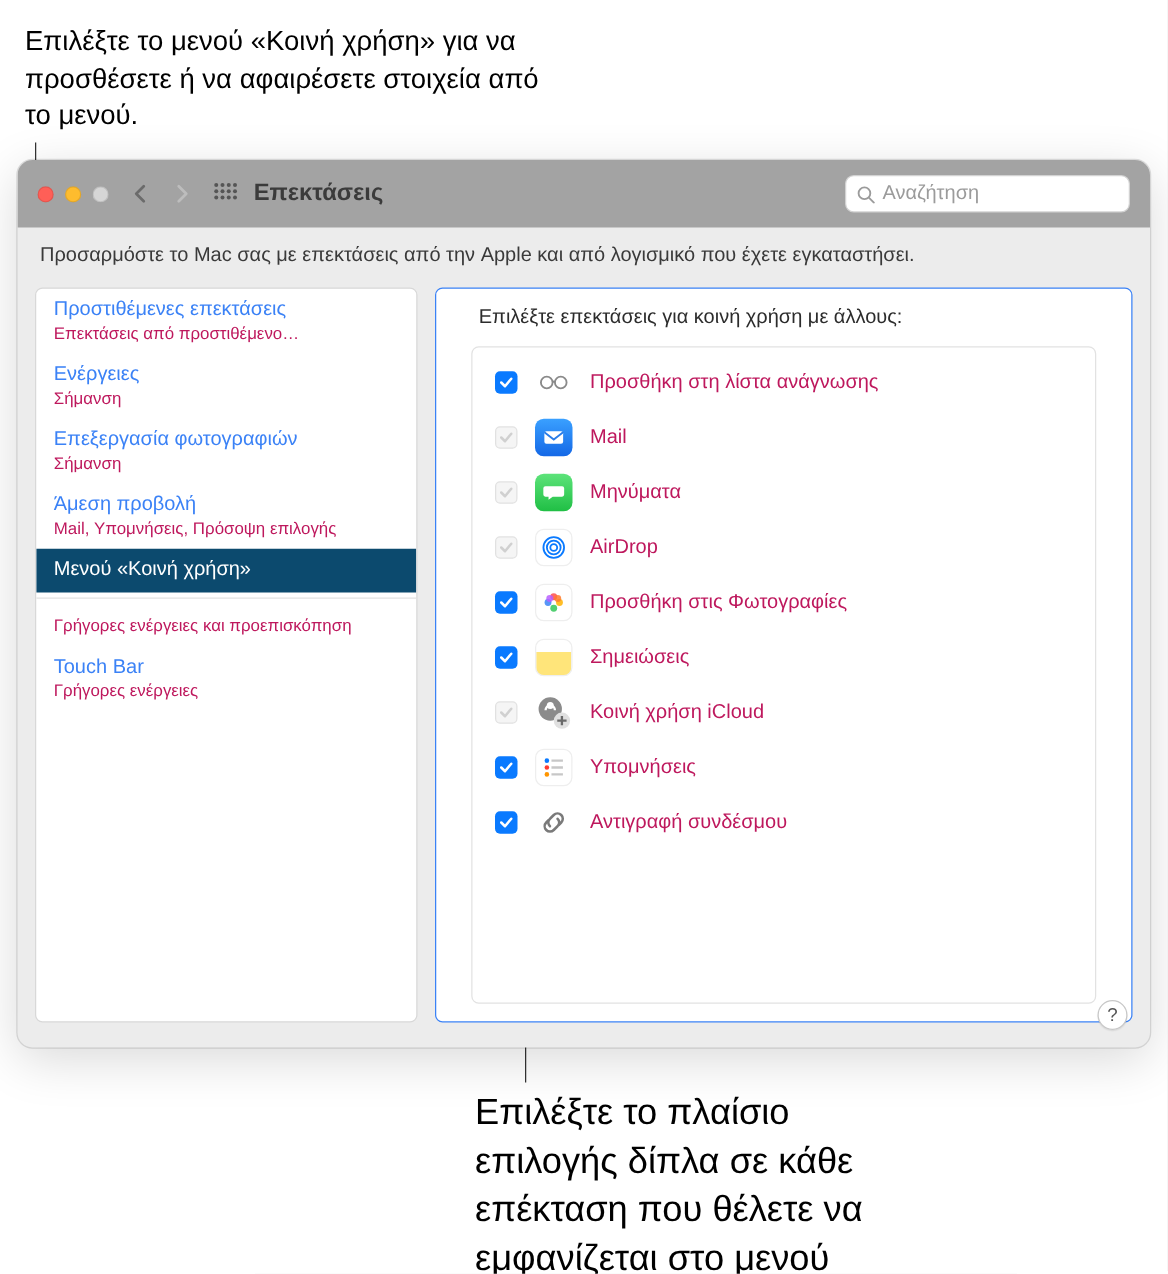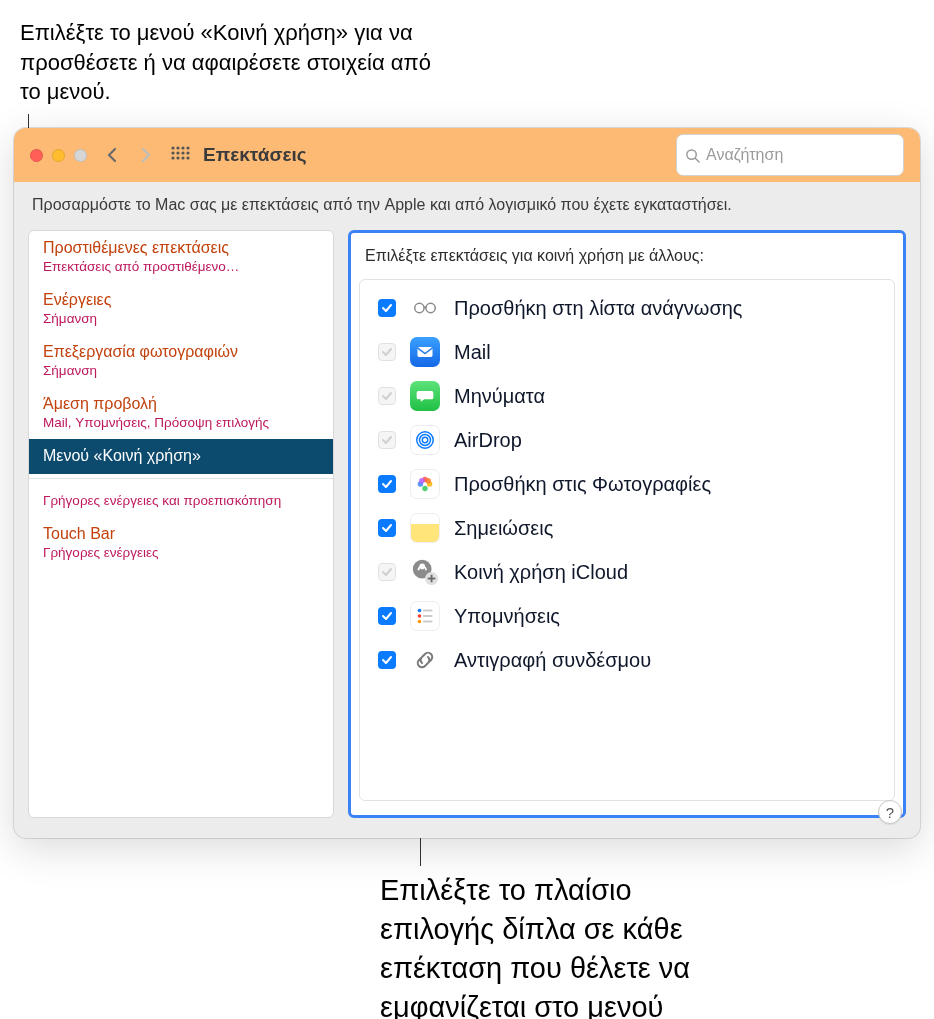--- a/index.html
+++ b/index.html
@@ -61,41 +61,41 @@
     background: #ececec;
     border-radius: 12px;
     box-shadow: 0 0 0 1px rgba(0,0,0,0.12), 0 10px 40px rgba(0,0,0,0.15);
     overflow: hidden;
   }
   .toolbar {
     height: 54px;
     display: flex;
     align-items: center;
     padding: 0 16px;
-    background: #fdba74;
+    background: #a3a3a3;
   }
   .traffic-lights { display: flex; gap: 9px; margin-right: 12px; }
   .tl { width: 13px; height: 13px; border-radius: 50%; }
   .tl.close { background: #ff5f57; border: 0.5px solid rgba(0,0,0,0.1); }
   .tl.min   { background: #febc2e; border: 0.5px solid rgba(0,0,0,0.1); }
   .tl.dis   { background: #d6d6d6; border: 0.5px solid rgba(0,0,0,0.1); }
 
   .nav-btns { display: flex; gap: 4px; align-items:center; }
   .nav-btn { width: 28px; height: 28px; display:flex; align-items:center; justify-content:center; color:#6b6b6b; border-radius:6px; }
   .nav-btn svg { width: 16px; height: 16px; }
 
   .grid-btn { width: 30px; height: 30px; display:flex; align-items:center; justify-content:center; color:#555; margin-left: 6px;}
   .grid-btn svg { width: 20px; height: 20px;}
 
   .win-title { font-size: 19px; font-weight: 600; color: #3b3b3b; margin-left: 8px; }
 
   .search {
     margin-left: auto;
     width: 228px;
-    height: 42px;
+    height: 30px;
     background: #fff;
     border: 1px solid #d2d2d2;
     border-radius: 7px;
     display: flex;
     align-items: center;
     padding: 0 8px;
     color: #9b9b9b;
     font-size: 16px;
     gap: 6px;
   }
@@ -117,33 +117,33 @@
     width: 306px;
     background: #fff;
     border: 1px solid #d8d8d8;
     border-radius: 6px;
     overflow: hidden;
   }
   .side-item {
     padding: 8px 14px 9px 14px;
     border-bottom: none;
   }
-  .side-item .t { font-size: 16px; color: #c2410c; }
+  .side-item .t { font-size: 16px; color: #3b82f6; }
   .side-item .s { font-size: 13.5px; color: #be185d; margin-top: 2px; white-space: nowrap; overflow:hidden; text-overflow: ellipsis;}
   .side-item.selected { background: #0c4a6e; }
   .side-item.selected .t { color: #fff; }
   .side-item.selected .s { color: rgba(255,255,255,0.85); }
   .side-sep { height: 1px; background: #e2e2e2; margin: 4px 0; }
 
   .panel {
     flex: 1;
     background: #fff;
-    border: 3px solid #3b82f6;
+    border: 1px solid #3b82f6;
     border-radius: 6px;
-    padding: 14px 8px;
+    padding: 14px 28px;
     display: flex;
     flex-direction: column;
     overflow: hidden;
   }
   .panel-title { font-size: 16px; color: #2c2c2c; margin-bottom: 14px; padding-left: 6px;}
   .ext-list {
     border: 1px solid #e2e2e2;
     border-radius: 6px;
     padding: 6px 0;
     overflow-y: auto;
@@ -167,21 +167,21 @@
   .chk.off { background: #f1f1f1; border:1px solid #d5d5d5; }
   .chk.off.locked { opacity: 0.7; }
   .chk.off svg { width: 12px; height: 12px; color:#bdbdbd; }
 
   .app-icon {
     width: 30px; height: 30px;
     border-radius: 7px;
     display:flex; align-items:center; justify-content:center;
     flex-shrink:0;
   }
-  .ext-label { font-size: 20px; color: #0f172a; }
+  .ext-label { font-size: 16px; color: #be185d; }
 
   .help-btn {
     position: absolute;
     right: 18px;
     bottom: 14px;
     width: 24px; height: 24px;
     border-radius: 50%;
     background: #fff;
     border: 1px solid #c7c7c7;
     display:flex; align-items:center; justify-content:center;

